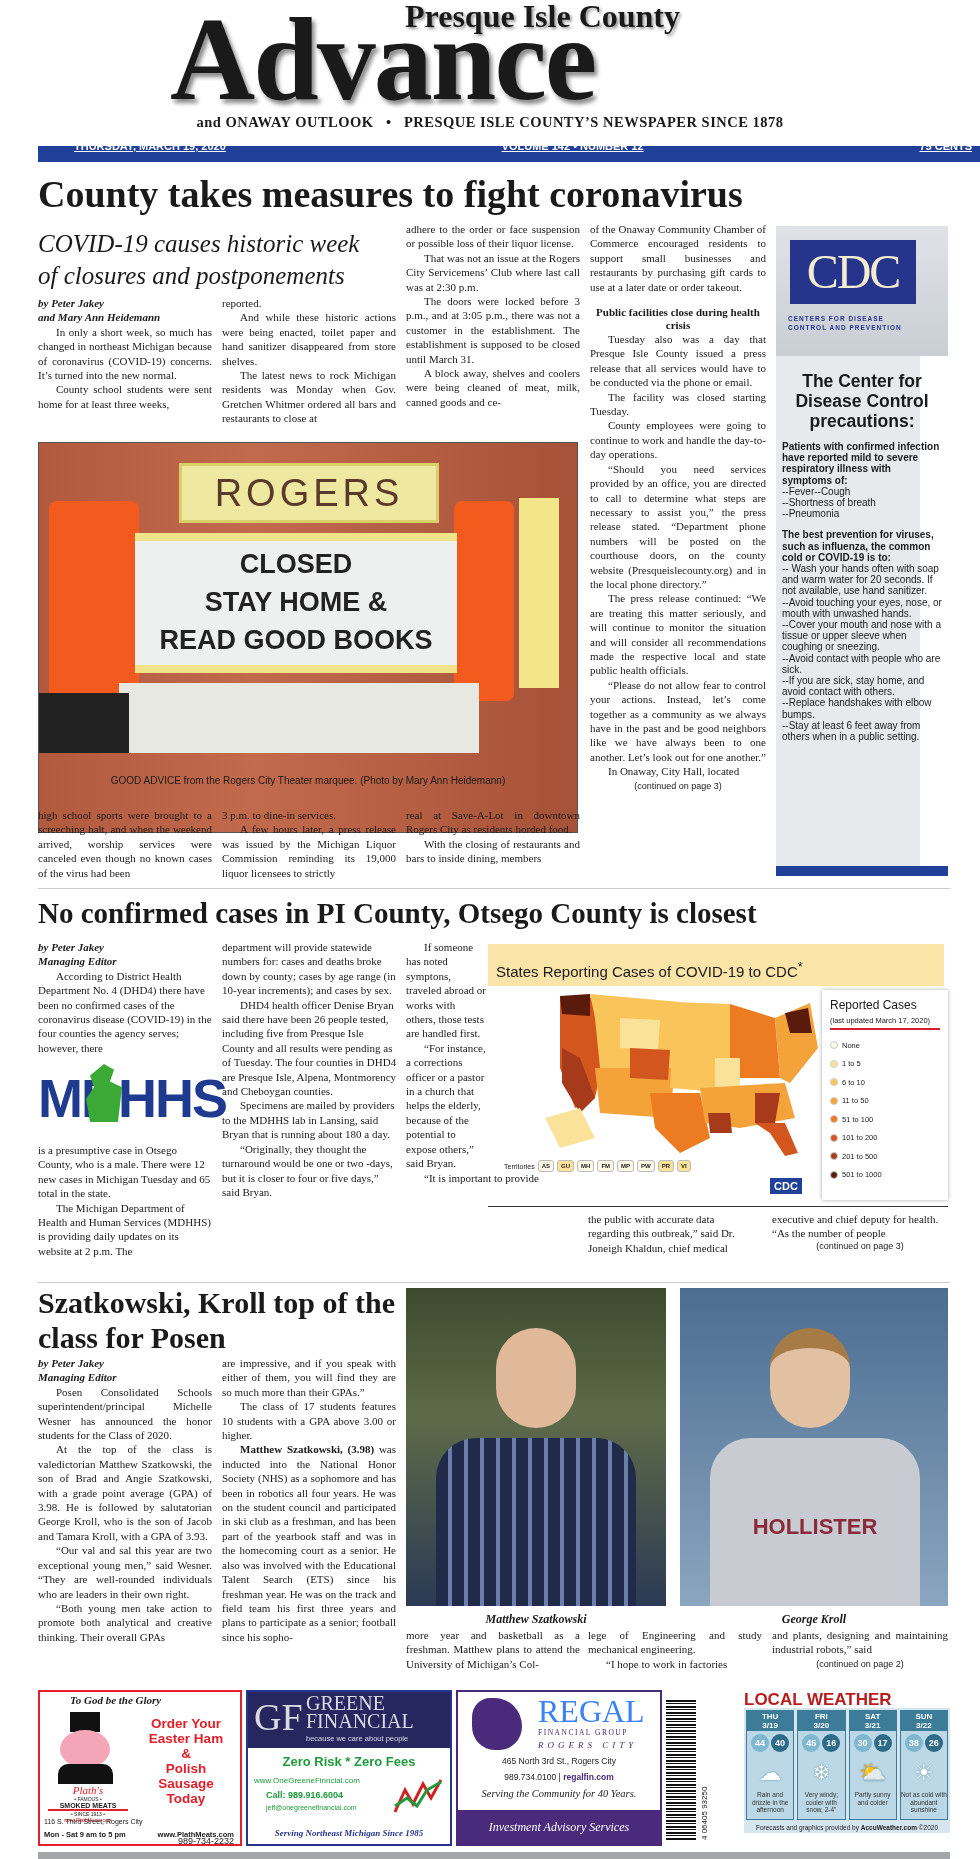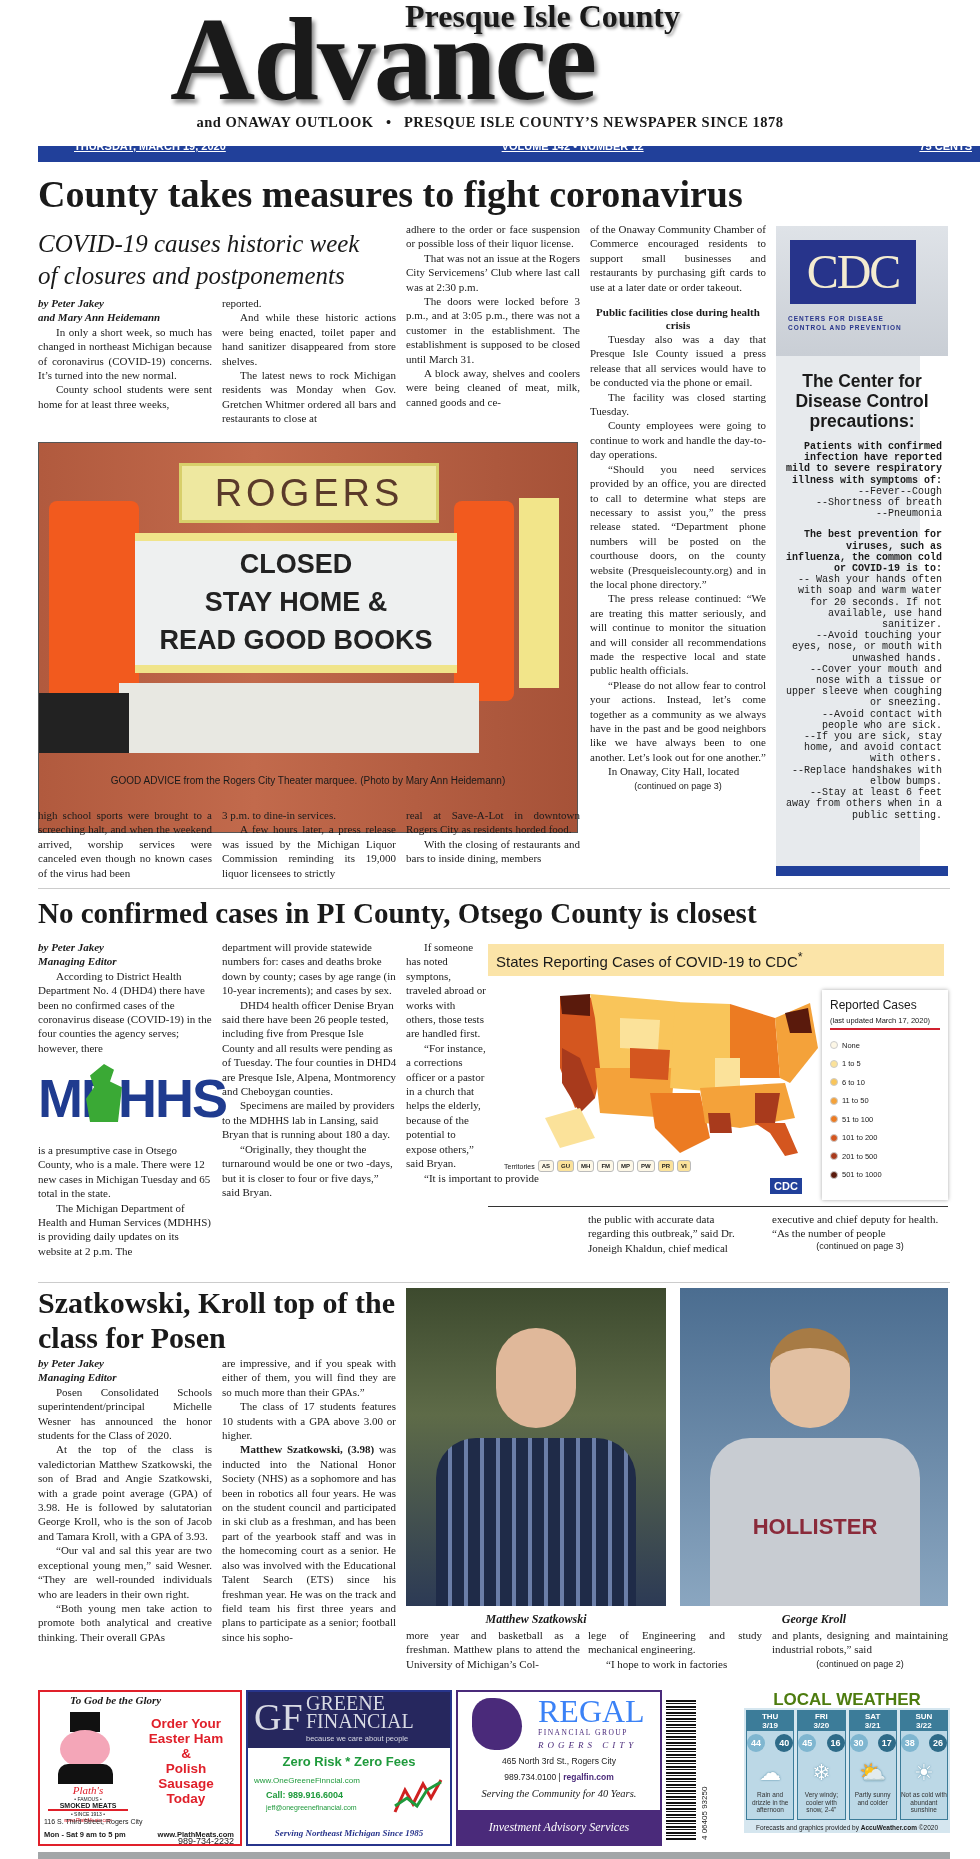--- a/index.html
+++ b/index.html
@@ -13,38 +13,38 @@
   .col p { text-indent: 18px; }
   .byline { font-style: italic; font-weight: bold; font-size: 11px; line-height: 14.4px; }
   .subhead { font-weight: bold; text-align: center; font-size: 11px; line-height: 13px; margin-top: 12px; }
   .contd { font-family: "Liberation Sans", sans-serif; font-size: 9px; text-align: center; }
   .rule { background: #ccc; height: 1px; }
   .cdc-box { left: 776px; top: 226px; width: 144px; height: 650px; background: #e7eaed; }
   .cdc-logo { left: 776px; top: 226px; width: 172px; height: 130px; background: linear-gradient(#dfe3e8, #c9ced5); }
   .cdc-logo .blue { position: absolute; left: 14px; top: 14px; width: 126px; height: 64px; background: #27348b; color: #f4ecd0; font-family: "Liberation Serif", serif; font-size: 48px; text-align: center; line-height: 64px; letter-spacing: -2px; }
   .cdc-logo .small { position: absolute; left: 12px; top: 88px; width: 140px; font-family: "Liberation Sans", sans-serif; font-size: 6.5px; font-weight: bold; color: #27348b; letter-spacing: 1px; line-height: 9px; }
   .cdc-title { font-family: "Liberation Sans", sans-serif; font-weight: bold; font-size: 17.5px; line-height: 20px; text-align: center; }
-  .cdc-text { font-family: Liberation Mono, monospace; font-size: 10px; line-height: 11.2px; text-align: right; }
+  .cdc-text { font-family: Liberation Sans, sans-serif; font-size: 10px; line-height: 11.2px; text-align: left; }
   .photo { background: #b46345; overflow: hidden; }
   .caption { font-family: "Liberation Sans", sans-serif; font-size: 10px; text-align: center; }
-  .map-title { left: 488px; top: 944px; width: 456px; height: 32px; background: #fbe4a8; font-family: "Liberation Sans", sans-serif; font-size: 15px; padding: 6px 8px; }
+  .map-title { left: 488px; top: 944px; width: 456px; height: 42px; background: #fbe4a8; font-family: "Liberation Sans", sans-serif; font-size: 15px; padding: 16px 8px; }
   .legend { left: 822px; top: 990px; width: 126px; height: 210px; background: #fff; box-shadow: 0 0 4px #aaa; font-family: "Liberation Sans", sans-serif; padding: 8px 8px; }
   .legend .ttl { font-size: 12px; }
   .legend .upd { font-size: 7.5px; border-bottom: 2px solid #d0202e; padding: 4px 0 3px; margin-bottom: 6px; }
   .legend .item { font-size: 7.5px; display: flex; align-items: center; height: 18.5px; }
   .legend .dot { width: 8px; height: 8px; border-radius: 50%; margin-right: 4px; border: 1px solid #ccc; }
   .terr { left: 504px; top: 1160px; font-family: "Liberation Sans", sans-serif; font-size: 7px; display: flex; align-items: center; gap: 3px; }
   .terr .chip { border: 1px solid #bbb; border-radius: 3px; padding: 2px 3px; font-weight: bold; font-size: 6px; }
   .ad { border: 2px solid; overflow: hidden; }
   .wx { left: 744px; top: 1692px; width: 206px; height: 160px; }
-  .wx-title { font-family: "Liberation Sans", sans-serif; font-weight: bold; color: #4d7c0f; font-size: 17px; text-align: center; line-height: 16px; }
+  .wx-title { font-family: "Liberation Sans", sans-serif; font-weight: bold; color: #b91c1c; font-size: 17px; text-align: left; line-height: 16px; }
   .wx-days { display: flex; gap: 3px; background: #d5e6ef; padding: 2px; }
   .wx-day { flex: 1; background: #bcd8e6; border: 1px solid #3c7c99; font-family: "Liberation Sans", sans-serif; text-align: center; }
   .wx-head { background: #3c7c99; color: #fff; font-weight: bold; font-size: 8px; line-height: 9px; padding: 1px 0; }
-  .wx-temps { display: flex; justify-content: space-between; gap: 2px; padding: 3px 0; }
+  .wx-temps { display: flex; justify-content: center; gap: 2px; padding: 3px 0; }
   .wx-temp { width: 18px; height: 18px; border-radius: 50%; font-size: 9px; font-weight: bold; line-height: 18px; color: #fff; }
   .wx-hi { background: #7fb6d0; }
   .wx-lo { background: #2e6b88; }
   .wx-icon { font-size: 22px; color: #fff; height: 36px; line-height: 36px; text-shadow: 0 0 2px #3c7c99; }
   .wx-desc { font-size: 6.5px; line-height: 7.5px; color: #333; height: 28px; }
   .wx-foot { font-family: "Liberation Sans", sans-serif; font-size: 6.5px; text-align: center; background: #d5e6ef; padding: 2px 0; }
   .bottom-bar { left: 38px; top: 1852px; width: 912px; height: 7px; background: #a2a6a8; }
 </style>
 </head>
 <body>

